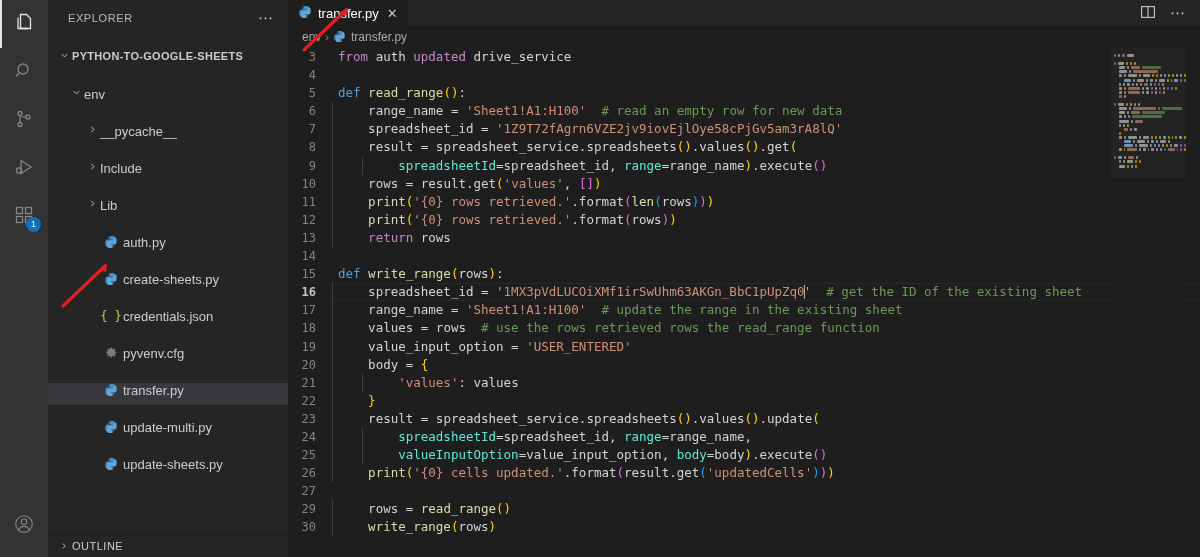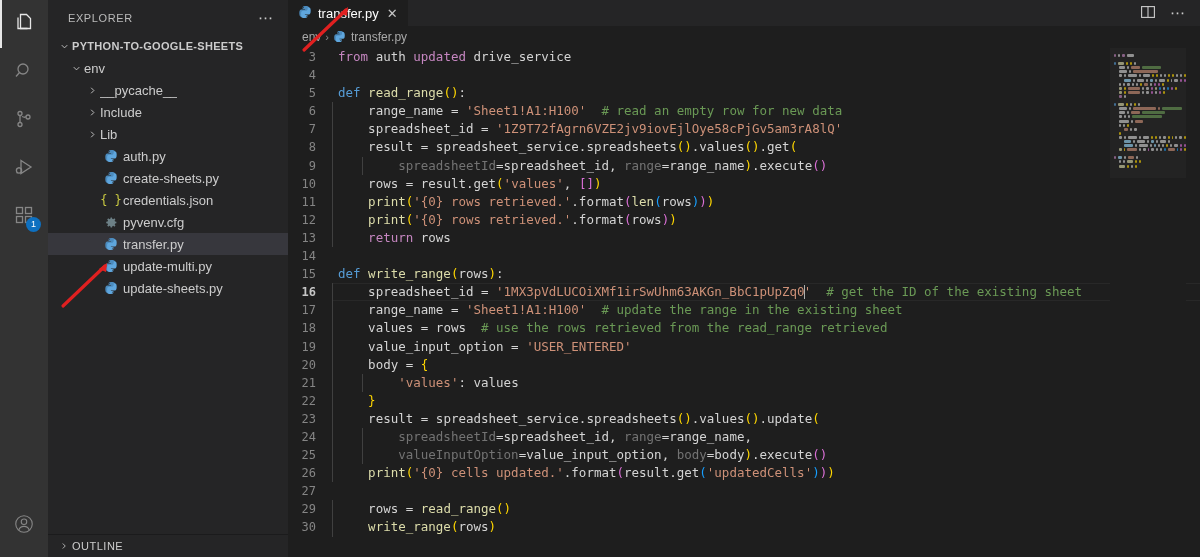--- a/index.html
+++ b/index.html
@@ -37,22 +37,22 @@
     display:flex;flex-direction:column;position:relative;
   }
   .sb-header{
     height:35px;display:flex;align-items:center;justify-content:space-between;
     padding:0 8px 0 20px;color:#bbbbbb;font-size:11px;letter-spacing:.6px;
     text-transform:uppercase;
   }
   .sb-more{color:#cccccc;font-size:15px;letter-spacing:1px;line-height:10px;padding:0 6px;}
   .tree{flex:1;overflow:hidden;font-size:13px;}
   .row{
-    height:22px;display:flex;align-items:center;white-space:nowrap;
-    color:#cccccc;padding-right:6px;box-sizing:border-box;
+    height:22px;display:flex;align-items:flex-start;white-space:nowrap;
+    color:#cccccc;padding-right:6px;box-sizing:border-box;margin-top:15px;
   }
   .row.selected{background:#37373d;}
   .row .chev{
     width:16px;flex:0 0 16px;display:flex;align-items:center;justify-content:center;
     color:#cccccc;
   }
   .row .ficon{
     width:18px;flex:0 0 18px;display:flex;align-items:center;justify-content:center;
     margin-right:3px;
   }
@@ -116,21 +116,21 @@
   .content{flex:1;padding-left:6px;position:relative;min-width:0;}
   .ig{position:absolute;top:0;bottom:0;width:1px;background:#404040;}
   .cursor{
     display:inline-block;width:1px;height:14px;background:#aeafad;vertical-align:-3px;
     margin:0 -1px;
   }
   
   .k      {color:#569cd6;}   
   .kctl   {color:#c586c0;}   
   .fn     {color:#dcdcaa;}
-  .var    {color:#737373;}
+  .var    {color:#5eead4;}
   .str    {color:#ce9178;}
   .cmt    {color:#6a9955;}
   .op     {color:#d4d4d4;}
   .pun    {color:#d4d4d4;}
   .br0    {color:#ffd700;}
   .br1    {color:#da70d6;}
   .br2    {color:#179fff;}
   .plain  {color:#d4d4d4;}
 
   
@@ -411,21 +411,21 @@
           <div class="cline"><div class="gut">8</div><div class="content"><span class="ig" style="left: 0px;"></span><span>    </span><span class="plain">result </span><span class="op">= </span><span class="plain">spreadsheet_service</span><span class="pun">.</span><span class="plain">spreadsheets</span><span class="br0">(</span><span class="br0">)</span><span class="pun">.</span><span class="plain">values</span><span class="br0">(</span><span class="br0">)</span><span class="pun">.</span><span class="plain">get</span><span class="br0">(</span></div></div>
           <div class="cline"><div class="gut">9</div><div class="content"><span class="ig" style="left: 0px;"></span><span class="ig" style="left: 30.08px;"></span><span>        </span><span class="var">spreadsheetId</span><span class="op">=</span><span class="plain">spreadsheet_id</span><span class="pun">, </span><span class="var">range</span><span class="op">=</span><span class="plain">range_name</span><span class="br0">)</span><span class="pun">.</span><span class="plain">execute</span><span class="br1">(</span><span class="br1">)</span></div></div>
           <div class="cline"><div class="gut">10</div><div class="content"><span class="ig" style="left: 0px;"></span><span>    </span><span class="plain">rows </span><span class="op">= </span><span class="plain">result</span><span class="pun">.</span><span class="plain">get</span><span class="br0">(</span><span class="str">'values'</span><span class="pun">, </span><span class="br1">[</span><span class="br1">]</span><span class="br0">)</span></div></div>
           <div class="cline"><div class="gut">11</div><div class="content"><span class="ig" style="left: 0px;"></span><span>    </span><span class="fn">print</span><span class="br0">(</span><span class="str">'{0} rows retrieved.'</span><span class="pun">.</span><span class="plain">format</span><span class="br1">(</span><span class="fn">len</span><span class="br2">(</span><span class="plain">rows</span><span class="br2">)</span><span class="br1">)</span><span class="br0">)</span></div></div>
           <div class="cline"><div class="gut">12</div><div class="content"><span class="ig" style="left: 0px;"></span><span>    </span><span class="fn">print</span><span class="br0">(</span><span class="str">'{0} rows retrieved.'</span><span class="pun">.</span><span class="plain">format</span><span class="br1">(</span><span class="plain">rows</span><span class="br1">)</span><span class="br0">)</span></div></div>
           <div class="cline"><div class="gut">13</div><div class="content"><span class="ig" style="left: 0px;"></span><span>    </span><span class="kctl">return </span><span class="plain">rows</span></div></div>
           <div class="cline"><div class="gut">14</div><div class="content"><span></span></div></div>
           <div class="cline"><div class="gut">15</div><div class="content"><span></span><span class="k">def </span><span class="fn">write_range</span><span class="br0">(</span><span class="plain">rows</span><span class="br0">)</span><span class="pun">:</span></div></div>
           <div class="cline active"><div class="gut">16</div><div class="content"><span class="ig" style="left: 0px;"></span><span>    </span><span class="plain">spreadsheet_id </span><span class="op">= </span><span class="str">'1MX3pVdLUCOiXMf1irSwUhm63AKGn_BbC1pUpZq0</span><span class="cursor"></span><span class="str">'</span><span class="cmt">  # get the ID of the existing sheet</span><span class="hl"></span></div></div>
           <div class="cline"><div class="gut">17</div><div class="content"><span class="ig" style="left: 0px;"></span><span>    </span><span class="plain">range_name </span><span class="op">= </span><span class="str">'Sheet1!A1:H100'</span><span class="cmt">  # update the range in the existing sheet</span></div></div>
-          <div class="cline"><div class="gut">18</div><div class="content"><span class="ig" style="left: 0px;"></span><span>    </span><span class="plain">values </span><span class="op">= </span><span class="plain">rows</span><span class="cmt">  # use the rows retrieved from the read_range retrieved</span></div></div>
+          <div class="cline"><div class="gut">18</div><div class="content"><span class="ig" style="left: 0px;"></span><span>    </span><span class="plain">values </span><span class="op">= </span><span class="plain">rows</span><span class="cmt">  # use the rows retrieved rows the read_range function</span></div></div>
           <div class="cline"><div class="gut">19</div><div class="content"><span class="ig" style="left: 0px;"></span><span>    </span><span class="plain">value_input_option </span><span class="op">= </span><span class="str">'USER_ENTERED'</span></div></div>
           <div class="cline"><div class="gut">20</div><div class="content"><span class="ig" style="left: 0px;"></span><span>    </span><span class="plain">body </span><span class="op">= </span><span class="br0">{</span></div></div>
           <div class="cline"><div class="gut">21</div><div class="content"><span class="ig" style="left: 0px;"></span><span class="ig" style="left: 30.08px;"></span><span>        </span><span class="str">'values'</span><span class="pun">: </span><span class="plain">values</span></div></div>
           <div class="cline"><div class="gut">22</div><div class="content"><span class="ig" style="left: 0px;"></span><span>    </span><span class="br0">}</span></div></div>
           <div class="cline"><div class="gut">23</div><div class="content"><span class="ig" style="left: 0px;"></span><span>    </span><span class="plain">result </span><span class="op">= </span><span class="plain">spreadsheet_service</span><span class="pun">.</span><span class="plain">spreadsheets</span><span class="br0">(</span><span class="br0">)</span><span class="pun">.</span><span class="plain">values</span><span class="br0">(</span><span class="br0">)</span><span class="pun">.</span><span class="plain">update</span><span class="br0">(</span></div></div>
           <div class="cline"><div class="gut">24</div><div class="content"><span class="ig" style="left: 0px;"></span><span class="ig" style="left: 30.08px;"></span><span>        </span><span class="var">spreadsheetId</span><span class="op">=</span><span class="plain">spreadsheet_id</span><span class="pun">, </span><span class="var">range</span><span class="op">=</span><span class="plain">range_name</span><span class="pun">,</span></div></div>
           <div class="cline"><div class="gut">25</div><div class="content"><span class="ig" style="left: 0px;"></span><span class="ig" style="left: 30.08px;"></span><span>        </span><span class="var">valueInputOption</span><span class="op">=</span><span class="plain">value_input_option</span><span class="pun">, </span><span class="var">body</span><span class="op">=</span><span class="plain">body</span><span class="br0">)</span><span class="pun">.</span><span class="plain">execute</span><span class="br1">(</span><span class="br1">)</span></div></div>
           <div class="cline"><div class="gut">26</div><div class="content"><span class="ig" style="left: 0px;"></span><span>    </span><span class="fn">print</span><span class="br0">(</span><span class="str">'{0} cells updated.'</span><span class="pun">.</span><span class="plain">format</span><span class="br1">(</span><span class="plain">result</span><span class="pun">.</span><span class="plain">get</span><span class="br2">(</span><span class="str">'updatedCells'</span><span class="br2">)</span><span class="br1">)</span><span class="br0">)</span></div></div>
           <div class="cline"><div class="gut">27</div><div class="content"><span></span></div></div>
           <div class="cline"><div class="gut">29</div><div class="content"><span class="ig" style="left: 0px;"></span><span>    </span><span class="plain">rows </span><span class="op">= </span><span class="fn">read_range</span><span class="br0">(</span><span class="br0">)</span></div></div>

